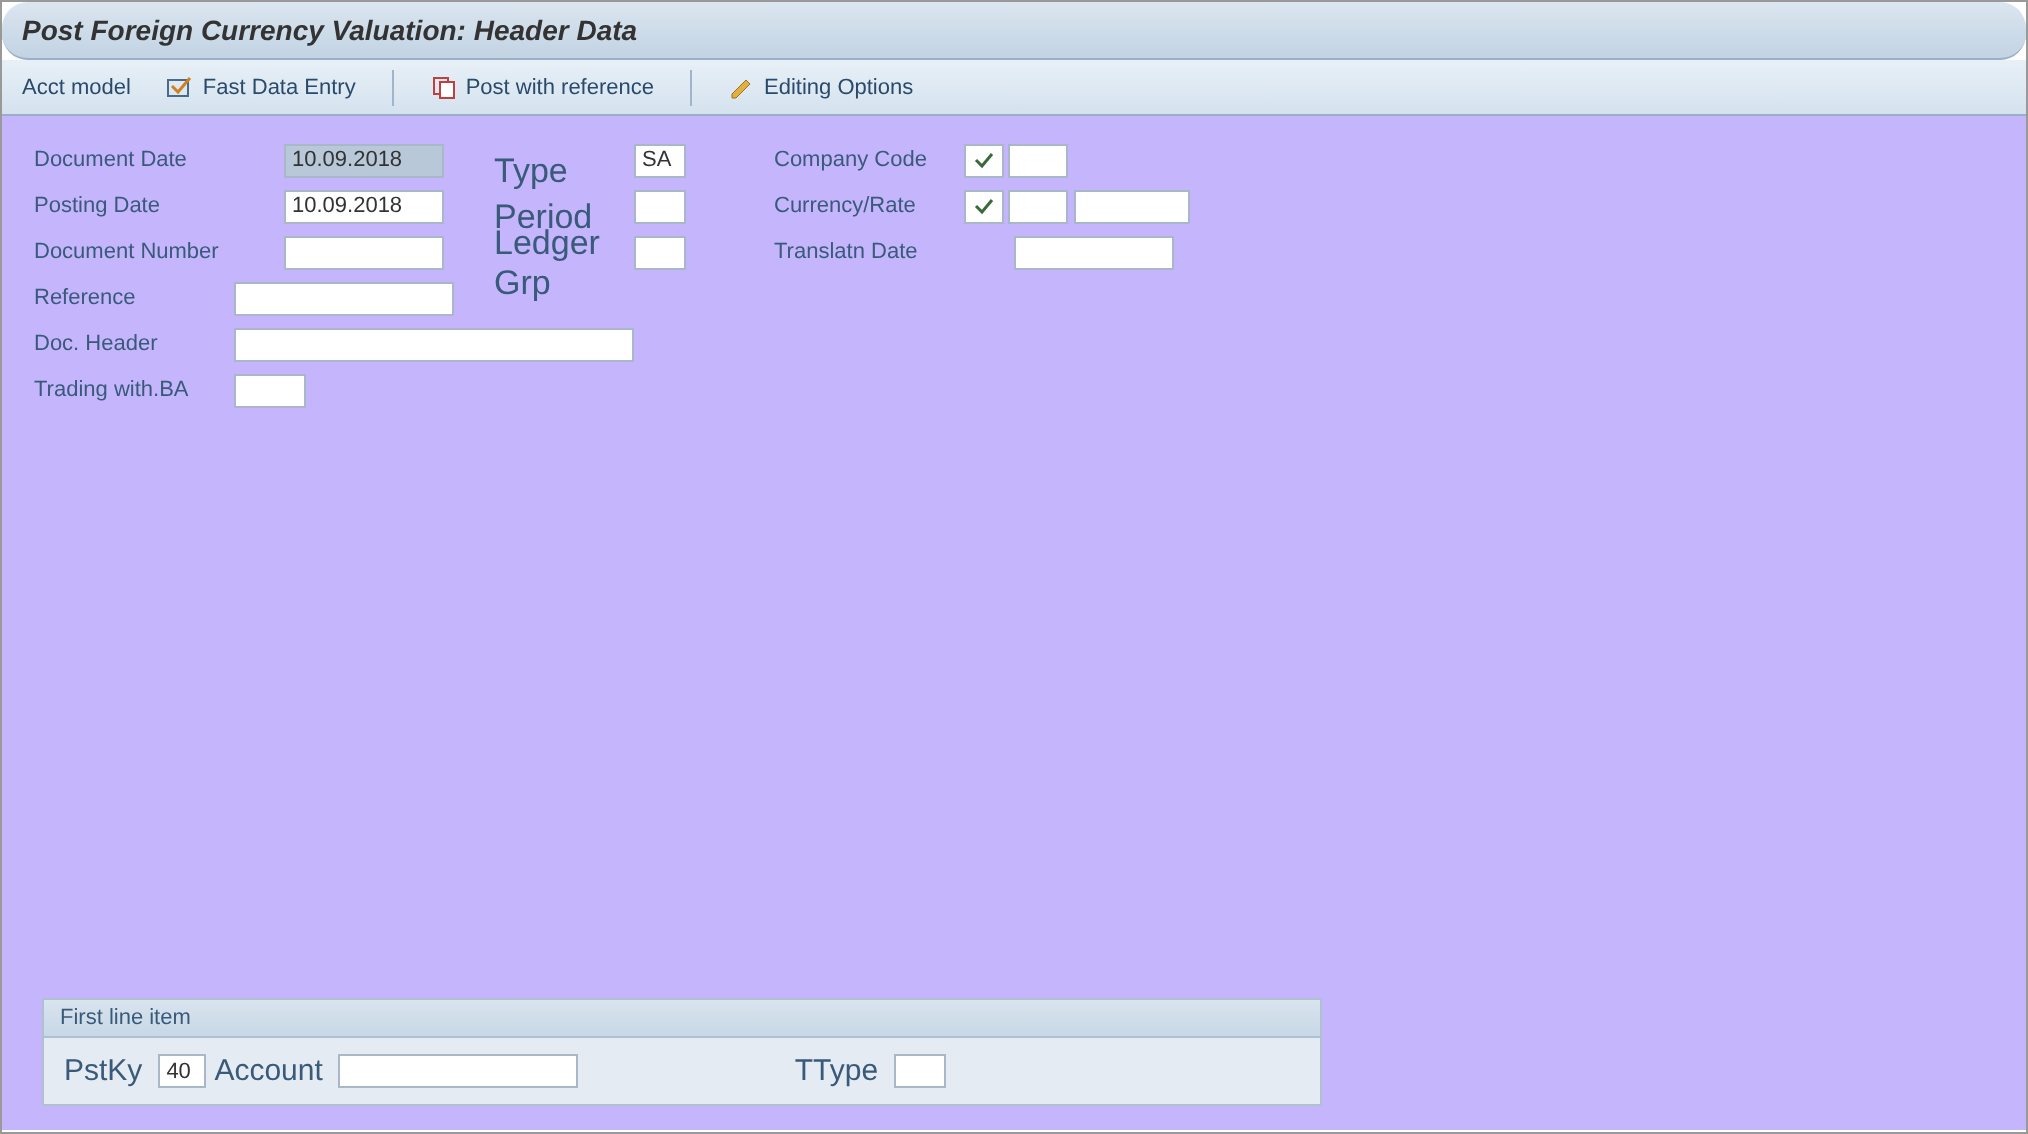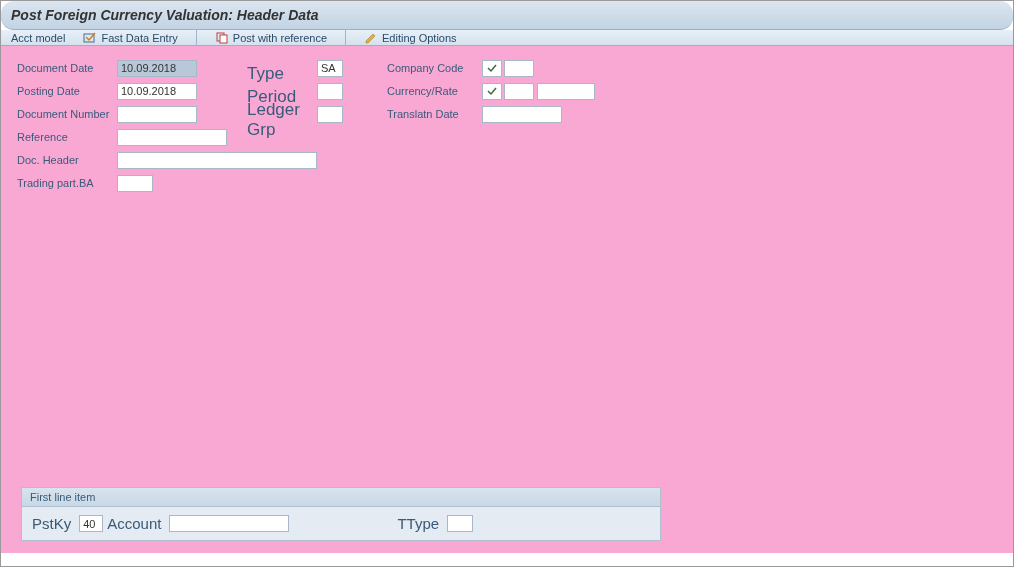--- a/index.html
+++ b/index.html
@@ -1,39 +1,39 @@
 <!DOCTYPE html>
 <html><head>
   <meta charset="utf-8">
   <style>
     * { box-sizing: border-box; margin: 0; padding: 0; }
     body { font-family: Arial, sans-serif; font-size: 11px; background: #fff; color: #333; width: 1014px; height: 567px; overflow: hidden; border: 1px solid #999; }
     
     .title-bar { background: linear-gradient(#dbe6f0, #c2d3e3); border-bottom: 1px solid #9bb0c8; padding: 6px 10px; font-size: 14px; font-weight: bold; font-style: italic; color: #333; border-radius: 13px; }
     
-    .toolbar { background: linear-gradient(#e8f0f7, #d4e2ee); border-bottom: 1px solid #9bb0c8; padding: 4px 10px; display: flex; align-items: center; gap: 18px; height: 16px; }
+    .toolbar { background: linear-gradient(#e8f0f7, #d4e2ee); border-bottom: 1px solid #9bb0c8; padding: 4px 10px; display: flex; align-items: center; gap: 18px; height: 28px; }
     .toolbar-btn { display: flex; align-items: center; gap: 4px; cursor: pointer; color: #2a4a6b; font-size: 11px; }
     .toolbar-sep { width: 1px; height: 18px; background: #a0b5cc; }
     .icon { display: inline-flex; width: 14px; height: 14px; align-items: center; justify-content: center; }
     
-    .form-area { padding: 12px 16px; background: #f9a8d4; height: calc(100% - 58px); position: relative; }
+    .form-area { padding: 12px 16px; background: #c4b5fd; height: calc(100% - 58px); position: relative; }
     
     .form-row { display: flex; align-items: center; margin-bottom: 3px; height: 20px; }
     .col1 { display: flex; align-items: center; width: 230px; }
     .col2 { display: flex; align-items: center; width: 140px; }
     .col3 { display: flex; align-items: center; }
     
     .lbl { width: 100px; color: #3a5a7a; font-size: 11px; }
     .lbl2 { width: 70px; color: #3a5a7a; font-size: 17px; margin-top: 11px; }
     .lbl3 { width: 95px; color: #3a5a7a; font-size: 11px; }
     
     .inp { border: 1px solid #a8b8c8; background: #fff; height: 17px; padding: 1px 3px; font-size: 11px; font-family: inherit; color: #333; }
     .inp.selected { background: #b8c8d8; }
     .inp.req { }
-    .w80 { width: 80px; }
+    .w80 { width: 80px; margin-left: 25px; }
     .w30 { width: 26px; }
     .w40 { width: 36px; }
     .w180 { width: 200px; }
     .w60 { width: 58px; }
     .w120 { width: 120px; }
     
     .check-box { display: inline-flex; align-items: center; justify-content: center; border: 1px solid #a8b8c8; background: #fff; width: 20px; height: 17px; margin-right: 2px; }
     
     .bottom-panel { position: absolute; bottom: 12px; left: 20px; width: 640px; border: 1px solid #b0c0d0; background: #e4ebf2; }
     .panel-title { background: linear-gradient(#d8e4ee, #c8d8e6); border-bottom: 1px solid #b0c0d0; padding: 3px 8px; color: #3a5a7a; font-size: 11px; }
@@ -146,21 +146,21 @@
 
   <div class="form-row">
     <div class="col1" style="width:auto;">
       <span class="lbl">Doc. Header</span>
       <input class="inp w180" value="" style="">
     </div>
   </div>
 
   <div class="form-row">
     <div class="col1">
-      <span class="lbl">Trading part.BA</span>
+      <span class="lbl">Trading with.BA</span>
       <input class="inp w40" value="" style="">
     </div>
   </div>
 
   <div class="bottom-panel">
     <div class="panel-title">First line item</div>
     <div class="panel-body">
       <span class="lbl-sm">PstKy</span>
       <input class="inp" style="width: 24px; text-align: left;" value="40">
       <span class="lbl-sm">Account</span>

